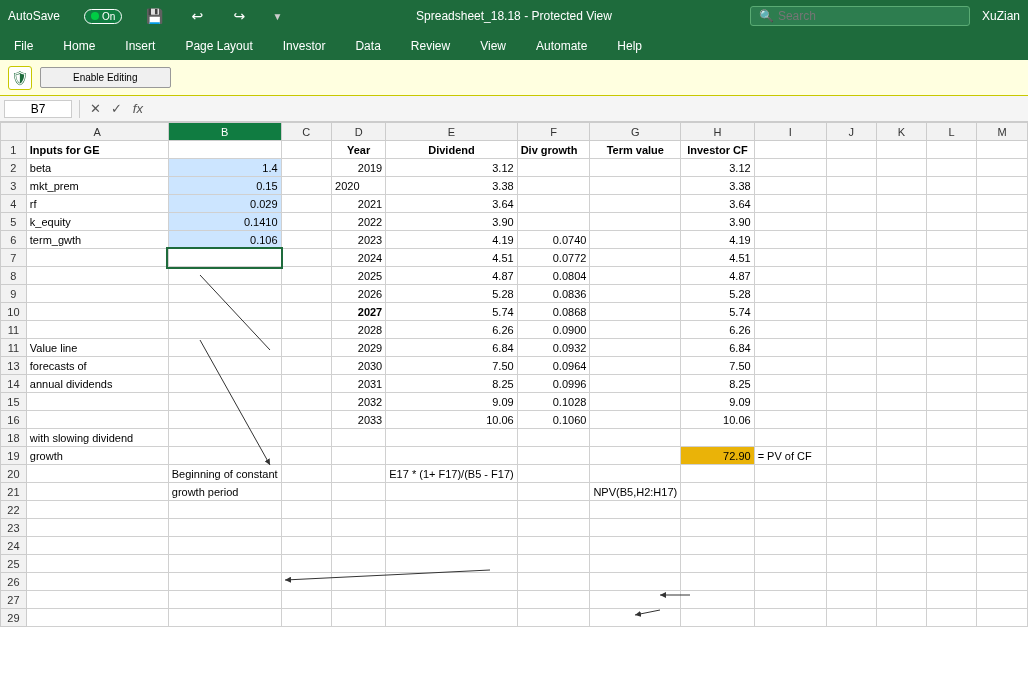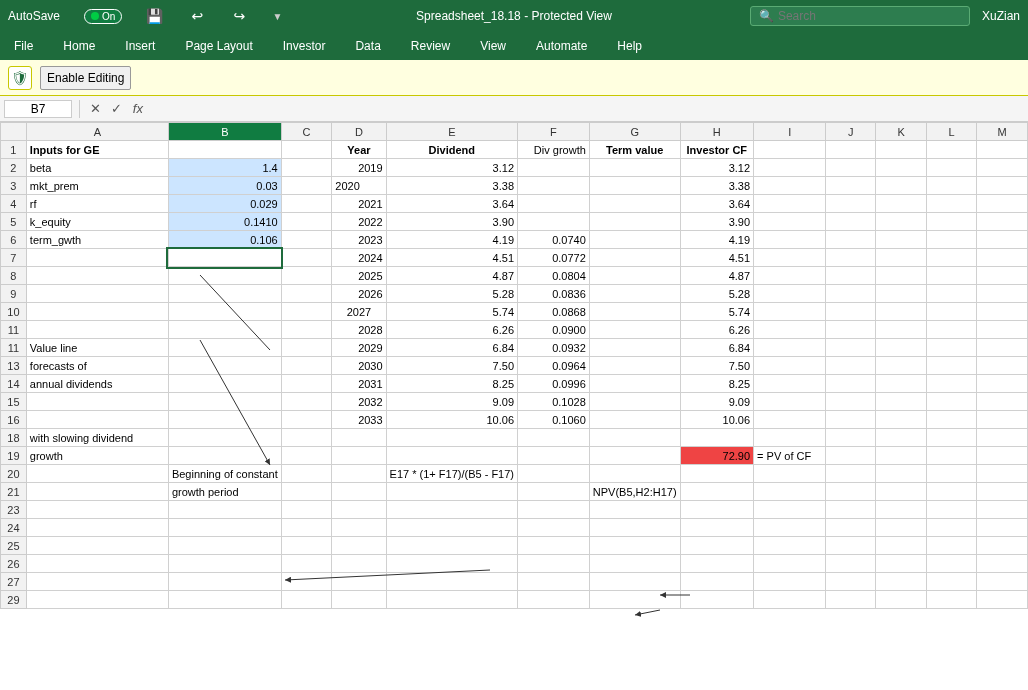--- a/index.html
+++ b/index.html
@@ -78,23 +78,23 @@
       width: 24px; height: 24px;
       background: #fff;
       border: 1px solid #c8c800;
       border-radius: 3px;
       display: flex; align-items: center; justify-content: center;
       color: #1e6b3c; font-size: 14px;
     }
     #enable-editing-btn {
       border: 1px solid #999;
       background: #f0f0f0;
-      padding: 4px 6px;
+      padding: 4px 32px;
       cursor: pointer;
-      font-size: 12px;
+      font-size: 10px;
       border-radius: 2px;
     }
 
     
     #formula-bar {
       height: 26px;
       background: #f5f5f5;
       border-bottom: 1px solid #ccc;
       display: flex;
       align-items: center;
@@ -264,21 +264,21 @@
       </tr>
     </thead>
     <tbody id="table-body">
     <tr>
           <th class="row-header">1</th>
           <td style="font-weight: bold;">Inputs for GE</td>
           <td></td>
           <td></td>
           <td style="text-align: center; font-weight: bold;">Year</td>
           <td style="text-align: center; font-weight: bold;">Dividend</td>
-          <td style="text-align: right; font-weight: normal;">Div growth</td>
+          <td style="text-align: left; font-weight: bold;">Div growth</td>
           <td style="text-align: center; font-weight: bold;">Term value</td>
           <td style="text-align: center; font-weight: bold;">Investor CF</td>
           <td></td>
           <td></td>
           <td></td>
           <td></td>
           <td></td>
         </tr>
         <tr>
           <th class="row-header">2</th>
@@ -292,21 +292,21 @@
           <td style="text-align: right;">3.12</td>
           <td></td>
           <td></td>
           <td></td>
           <td></td>
           <td></td>
         </tr>
         <tr>
           <th class="row-header">3</th>
           <td>mkt_prem</td>
-          <td style="text-align: right; background: rgb(204, 229, 255);">0.03</td>
+          <td style="text-align: right; background: rgb(204, 229, 255);">0.15</td>
           <td></td>
           <td style="">2020</td>
           <td style="text-align: right;">3.38</td>
           <td></td>
           <td></td>
           <td style="text-align: right;">3.38</td>
           <td></td>
           <td></td>
           <td></td>
           <td></td>
@@ -406,21 +406,21 @@
           <td></td>
           <td></td>
           <td></td>
           <td></td>
         </tr>
         <tr>
           <th class="row-header">10</th>
           <td></td>
           <td></td>
           <td></td>
-          <td style="text-align: center;">2027</td>
+          <td style="text-align: right; font-weight: bold;">2027</td>
           <td style="text-align: right;">5.74</td>
           <td style="text-align: right;">0.0868</td>
           <td></td>
           <td style="text-align: right;">5.74</td>
           <td></td>
           <td></td>
           <td></td>
           <td></td>
           <td></td>
         </tr>
@@ -538,21 +538,21 @@
         </tr>
         <tr>
           <th class="row-header">19</th>
           <td>growth</td>
           <td></td>
           <td></td>
           <td></td>
           <td></td>
           <td></td>
           <td></td>
-          <td style="text-align: right; background: #ef4444;">72.90</td>
+          <td style="text-align: right; background: #eab308;">72.90</td>
           <td>= PV of CF</td>
           <td></td>
           <td></td>
           <td></td>
           <td></td>
         </tr>
         <tr>
           <th class="row-header">20</th>
           <td></td>
           <td>Beginning of constant</td>
@@ -570,20 +570,36 @@
         </tr>
         <tr>
           <th class="row-header">21</th>
           <td></td>
           <td>growth period</td>
           <td></td>
           <td></td>
           <td></td>
           <td></td>
           <td>NPV(B5,H2:H17)</td>
+          <td></td>
+          <td></td>
+          <td></td>
+          <td></td>
+          <td></td>
+          <td></td>
+        </tr>
+        <tr>
+          <th class="row-header">22</th>
+          <td></td>
+          <td></td>
+          <td></td>
+          <td></td>
+          <td></td>
+          <td></td>
+          <td></td>
           <td></td>
           <td></td>
           <td></td>
           <td></td>
           <td></td>
           <td></td>
         </tr>
         <tr>
           <th class="row-header">23</th>
           <td></td>

